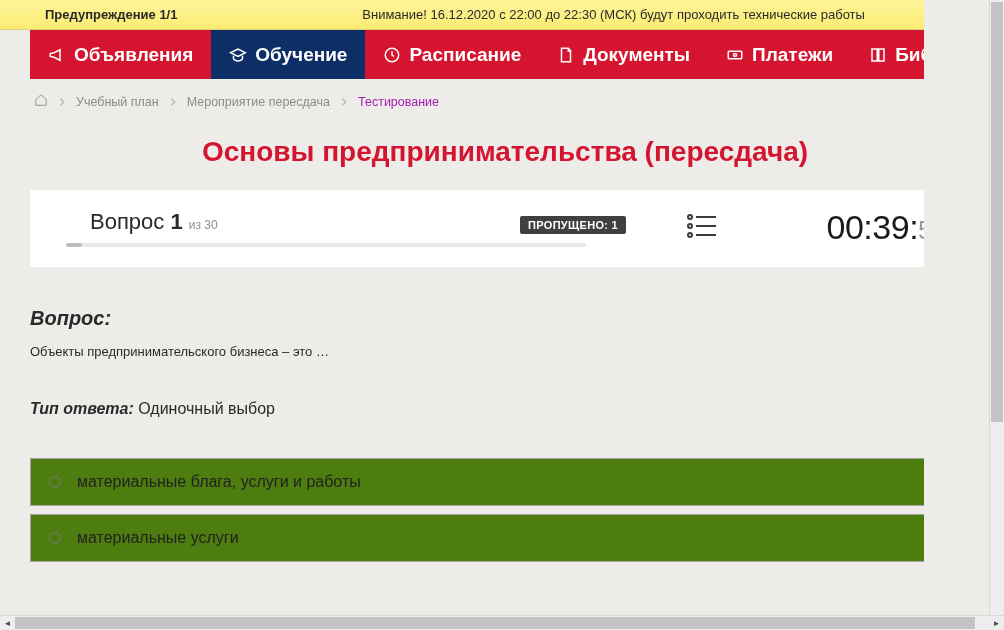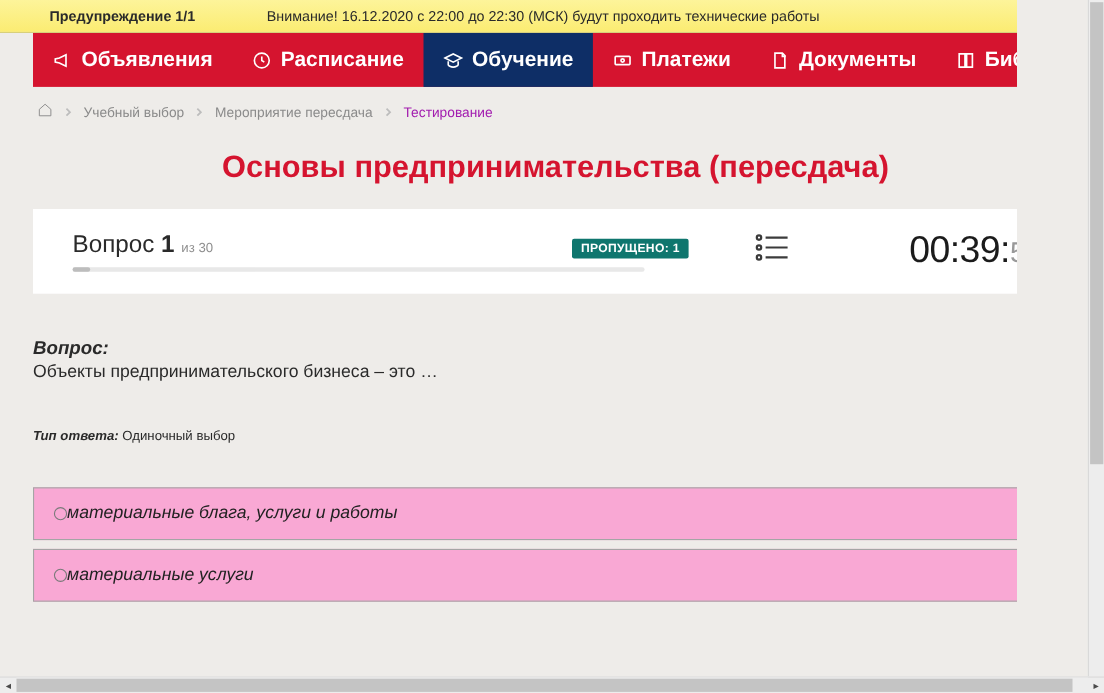--- a/index.html
+++ b/index.html
@@ -81,21 +81,21 @@
     border-bottom: 1px solid #d8d07a;
     height: 30px;
     display: flex;
     align-items: center;
     font-size: 13px;
     color: #2a2a2a;
     padding: 0 10px 0 45px;
     position: relative;
   }
   .warn-title { font-weight: bold; margin-right: 65px; }
-  .warn-msg { flex: 1; }
+  .warn-msg { flex: 1; text-align: center; }
   .warn-close {
     font-weight: bold;
     color: #1a55a3;
     cursor: pointer;
     padding: 0 4px;
     font-size: 13px;
   }
 
   
   .nav {
@@ -153,26 +153,26 @@
 
   
   .qcard {
     background: #fff;
     margin: 0 30px;
     padding: 18px 24px 20px 36px;
     display: flex;
     align-items: center;
   }
   .q-left { flex: 0 0 560px; }
-  .q-row1 { display: flex; align-items: baseline; justify-content: space-between; }
+  .q-row1 { display: flex; align-items: baseline; justify-content: space-between; margin-left: 24px; }
   .q-label { font-size: 22px; color: #2a2a2a; }
   .q-label strong { font-weight: 600; }
   .q-label .total { font-size: 12px; color:#8f8f8f; font-weight: normal; }
   .q-skip {
-    background: #0f766e;
+    background: #404040;
     color: #fff;
     font-size: 11px;
     font-weight: bold;
     padding: 3px 8px;
     border-radius: 2px;
     letter-spacing: .3px;
   }
   .progress {
     margin-top: 8px;
     height: 4px;
@@ -196,37 +196,36 @@
     font-size: 34px;
     color: #1b1b1b;
     font-weight: 300;
     letter-spacing: -.5px;
     padding-right: 10px;
   }
   .q-timer .sec { color:#999; font-size:26px; }
 
   
   .qbody { margin: 40px 30px 0 30px; color:#2a2a2a; }
-  .q-heading { font-style: italic; font-weight: bold; font-size: 17px; margin-bottom: 0;}
-  .q-text { font-size: 16px; line-height: 1.5; margin-bottom: 38px;}
-  .ans-type { font-size: 12px; margin-bottom: 40px; }
+  .q-heading { font-style: italic; font-weight: bold; font-size: 20px; margin-bottom: 12px;}
+  .q-text { font-size: 13px; line-height: 1.5; margin-bottom: 38px;}
+  .ans-type { font-size: 16px; margin-bottom: 40px; }
   .ans-type b { font-style: italic; font-weight: bold; }
 
   
   .answers { margin: 0 30px; }
   .answer {
     border: 1px solid #a5a5a5;
-    background: #f9a8d4;
+    background: #4d7c0f;
     padding: 14px 18px;
     margin-bottom: 8px;
     display: flex;
     align-items: center;
-    gap: 0;
-    cursor: pointer;
-    font-style: italic;
+    gap: 16px;
+    cursor: pointer;
   }
   .radio {
     width: 12px; height: 12px;
     border: 1.5px solid #7a7a7a;
     border-radius: 50%;
     flex-shrink: 0;
   }
   .answer-label { font-size: 16px; color:#222; }
 
 </style>
@@ -244,54 +243,54 @@
 
     <div class="nav">
       <div class="nav-item">
         <span class="nav-icon">
           <svg viewBox="0 0 24 24">
               <path d="M3 10v4l5 1 8 4V5l-8 4-5 1z"></path>
             </svg>
         </span>
         <span>Объявления</span>
       </div>
+      <div class="nav-item active">
+        <span class="nav-icon">
+          <svg viewBox="0 0 24 24">
+              <path d="M2 9l10-5 10 5-10 5L2 9zm4 4v4c0 1 3 3 6 3s6-2 6-3v-4"></path>
+            </svg>
+        </span>
+        <span>Обучение</span>
+      </div>
       <div class="nav-item">
         <span class="nav-icon">
           <svg viewBox="0 0 24 24">
               <circle cx="12" cy="12" r="9"></circle>
               <path d="M12 7v5l3 2"></path>
             </svg>
         </span>
         <span>Расписание</span>
       </div>
-      <div class="nav-item active">
-        <span class="nav-icon">
-          <svg viewBox="0 0 24 24">
-              <path d="M2 9l10-5 10 5-10 5L2 9zm4 4v4c0 1 3 3 6 3s6-2 6-3v-4"></path>
-            </svg>
-        </span>
-        <span>Обучение</span>
+      <div class="nav-item">
+        <span class="nav-icon">
+          <svg viewBox="0 0 24 24">
+              <path d="M6 3h9l3 3v15H6z"></path>
+              <path d="M15 3v4h4"></path>
+            </svg>
+        </span>
+        <span>Документы</span>
       </div>
       <div class="nav-item">
         <span class="nav-icon">
           <svg viewBox="0 0 24 24">
               <rect x="3" y="7" width="18" height="10" rx="1"></rect>
               <circle cx="12" cy="12" r="2"></circle>
             </svg>
         </span>
         <span>Платежи</span>
-      </div>
-      <div class="nav-item">
-        <span class="nav-icon">
-          <svg viewBox="0 0 24 24">
-              <path d="M6 3h9l3 3v15H6z"></path>
-              <path d="M15 3v4h4"></path>
-            </svg>
-        </span>
-        <span>Документы</span>
       </div>
       <div class="nav-item">
         <span class="nav-icon">
           <svg viewBox="0 0 24 24">
               <path d="M4 4h7v16H4zM13 4h7v16h-7z"></path>
             </svg>
         </span>
         <span>Библиотека</span>
 
       </div>
@@ -301,21 +300,21 @@
       <span class="crumb-home">
         <svg viewBox="0 0 24 24">
             <path d="M3 11l9-8 9 8v10H3z"></path>
           </svg>
       </span>
       <span class="crumb-sep">
         <svg viewBox="0 0 10 10">
             <path d="M3 1l4 4-4 4"></path>
           </svg>
       </span>
-      <a>Учебный выбор</a>
+      <a>Учебный план</a>
       <span class="crumb-sep">
         <svg viewBox="0 0 10 10">
             <path d="M3 1l4 4-4 4"></path>
           </svg>
       </span>
       <a>Мероприятие пересдача</a>
       <span class="crumb-sep">
         <svg viewBox="0 0 10 10">
             <path d="M3 1l4 4-4 4"></path>
           </svg>

